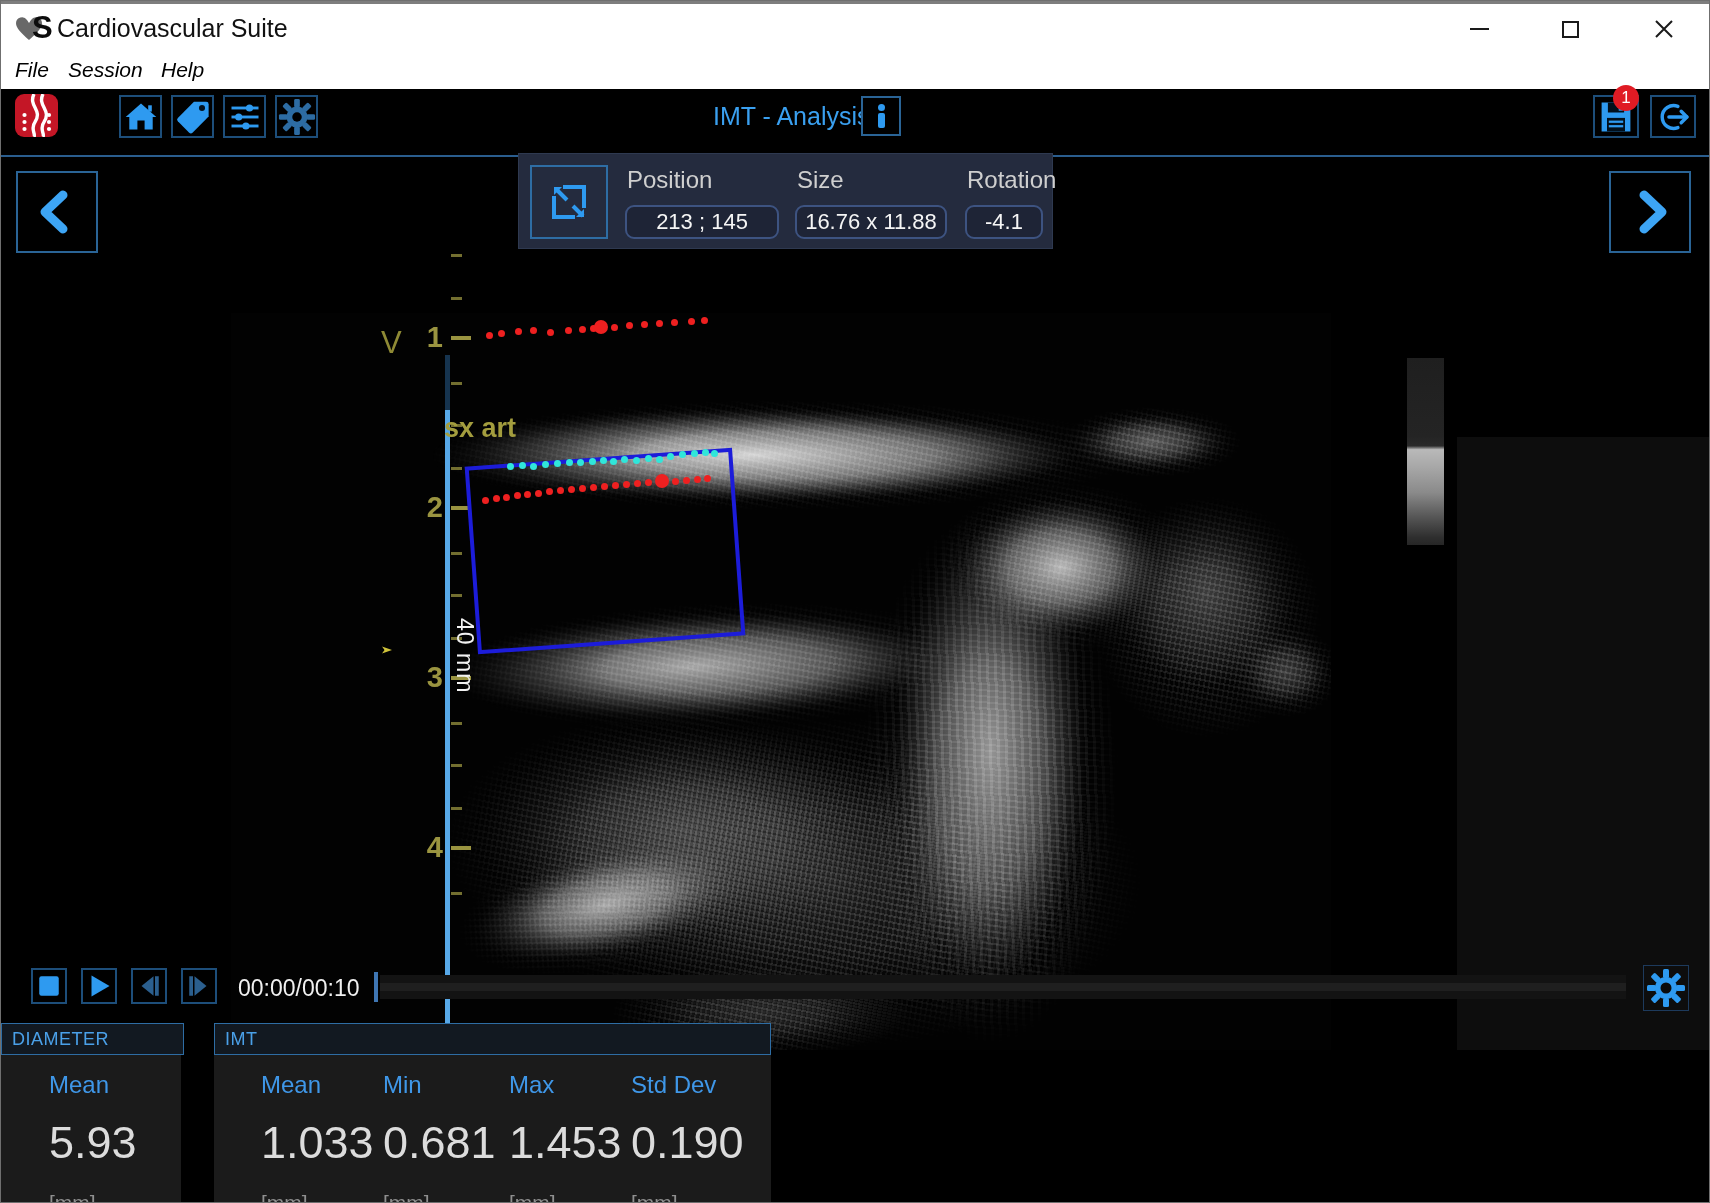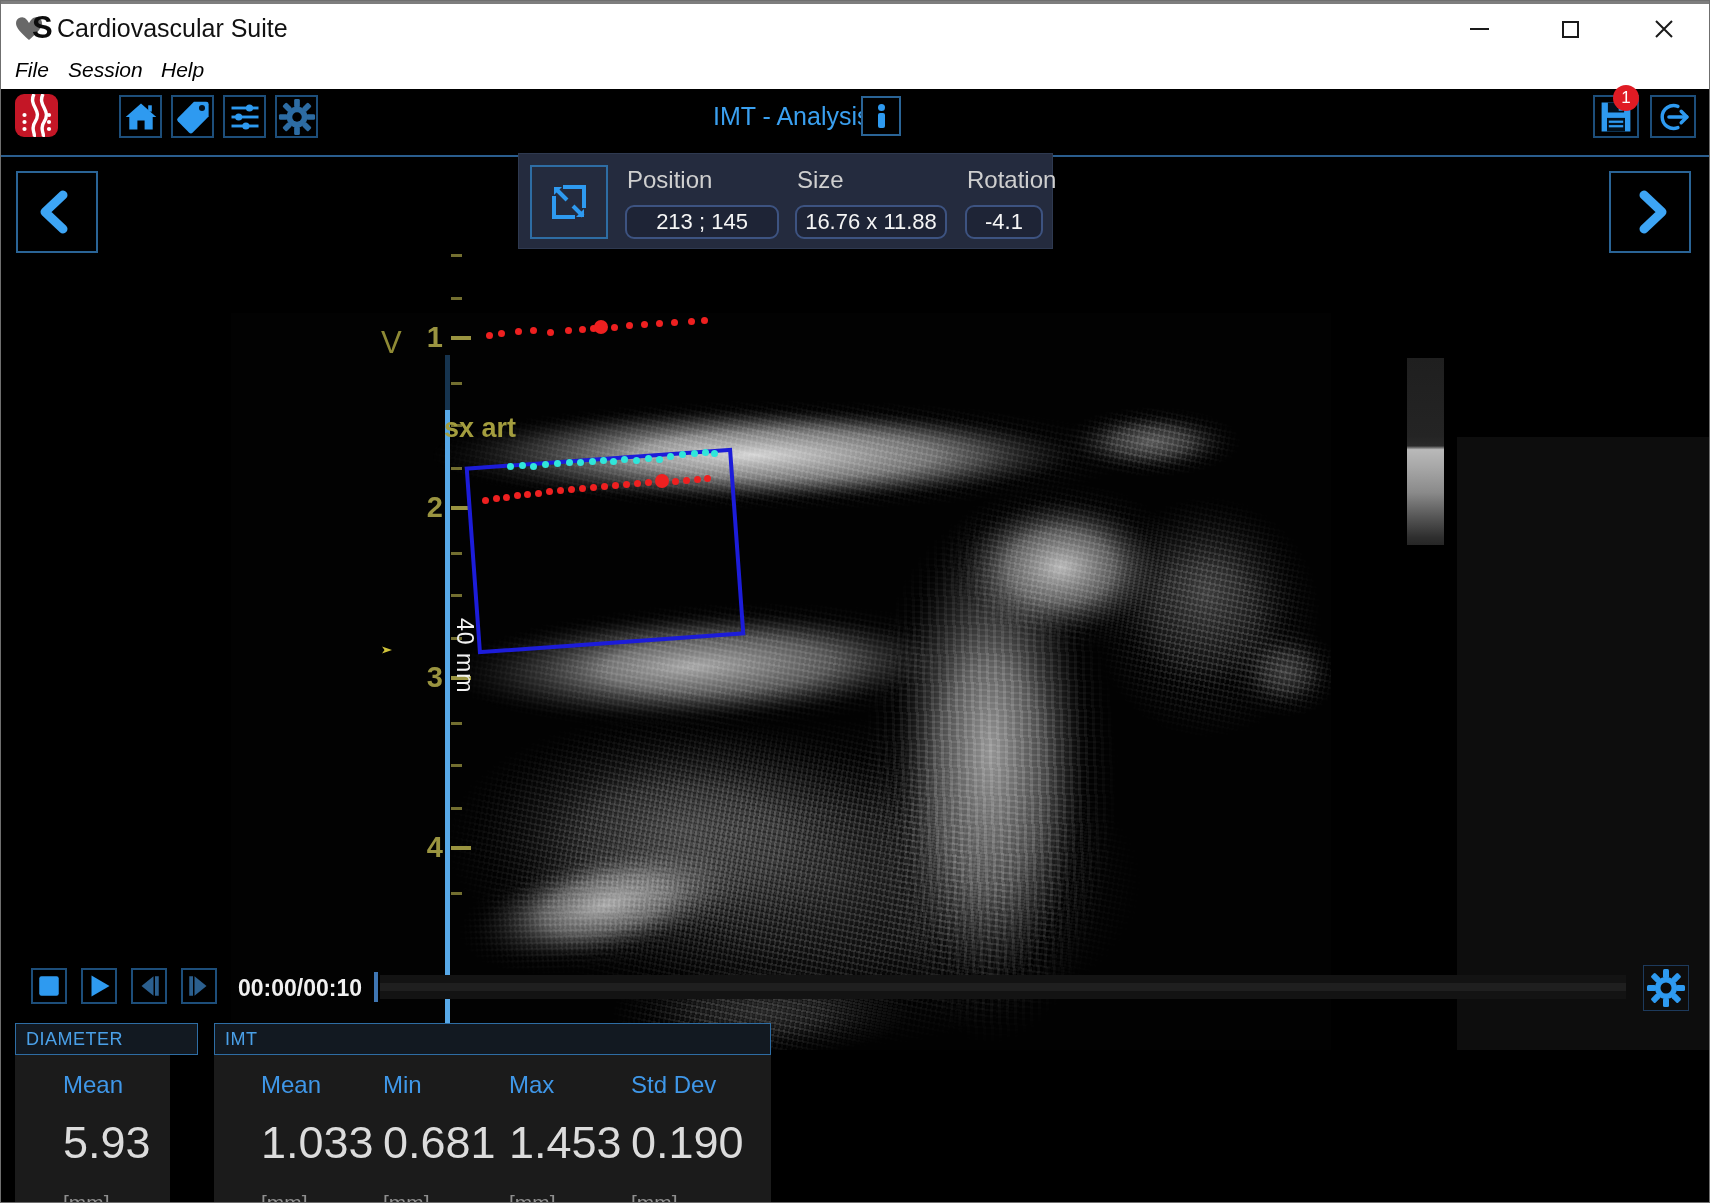--- a/index.html
+++ b/index.html
@@ -61,21 +61,21 @@
   #marker-v{left:380px;top:168px;font-size:31px;color:#8f8a35;font-weight:300;}
   #marker-x{left:381px;top:488px;width:10px;height:10px;background:#cfc23a;
     clip-path:polygon(0 15%,100% 50%,0 85%,25% 50%);}
   #annotation{left:443px;top:256px;font-size:27px;font-weight:bold;color:#a39d3e;filter:blur(.4px);}
   #gray-bar{left:1406px;top:201px;width:37px;height:187px;background:
     linear-gradient(#1f1f1f 0%,#242424 42%,#2a2a2a 47%,#b9b9b9 49%,#a8a8a8 58%,#8a8a8a 72%,#565656 85%,#2e2e2e 96%,#262626 100%);}
   #side-panel{left:1456px;top:280px;width:253px;height:613px;background:#0d0d0d;}
   
   .pb-btn{position:absolute;top:967px;width:36px;height:36px;border:2px solid #1d4e7a;background:#000;
     display:flex;align-items:center;justify-content:center;box-sizing:border-box;cursor:pointer;}
-  #pb-time{left:237px;top:974px;font-size:23px;color:#f0f0f0;font-weight:bold;}
+  #pb-time{left:237px;top:974px;font-size:23px;color:#f0f0f0;}
   #pb-playhead{left:373px;top:971px;width:4px;height:30px;background:#3f76b3;cursor:pointer;}
   #pb-track{left:379px;top:974px;width:1246px;height:24px;cursor:pointer;
     background:linear-gradient(180deg,#131313 0 33%,#1f1f1f 33% 66%,#131313 66% 100%);}
   #pb-settings{left:1642px;top:964px;width:46px;height:46px;border:1px solid #1d3a5c;box-sizing:border-box;
     display:flex;align-items:center;justify-content:center;cursor:pointer;}
   
   .result-panel{position:absolute;top:1022px;background:#1b1b1b;height:181px;}
   .panel-header{position:absolute;left:0;top:0;height:32px;border:1px solid #2e6da4;box-sizing:border-box;
     color:#4aa0e8;font-size:18px;line-height:30px;padding-left:10px;letter-spacing:.5px;background:#121921;}
   .metric{position:absolute;top:40px;width:130px;}
@@ -376,21 +376,21 @@
          <rect x="17" y="1" width="6" height="9" rx="1.5" transform="rotate(180 20 20)"></rect>
          <rect x="17" y="1" width="6" height="9" rx="1.5" transform="rotate(225 20 20)"></rect>
          <rect x="17" y="1" width="6" height="9" rx="1.5" transform="rotate(270 20 20)"></rect>
          <rect x="17" y="1" width="6" height="9" rx="1.5" transform="rotate(315 20 20)"></rect>
         </g>
     </g>
     <circle cx="20" cy="20" r="5.5" fill="#0b0b0b"></circle>
   </svg>
 </div>
 
-<div class="result-panel" style="left:14px;width:155px">
+<div class="result-panel" style="left:0;width:180px">
   <div class="panel-header" style="width:183px">DIAMETER</div>
   <div class="metric" style="left:48px">
     <div class="m-label">Mean</div>
     <div class="m-value">5.93</div>
     <div class="m-unit">[mm]</div>
   </div>
 </div>
 
 <div class="result-panel" style="left:213px;width:557px">
   <div class="panel-header" style="width:557px">IMT</div>

